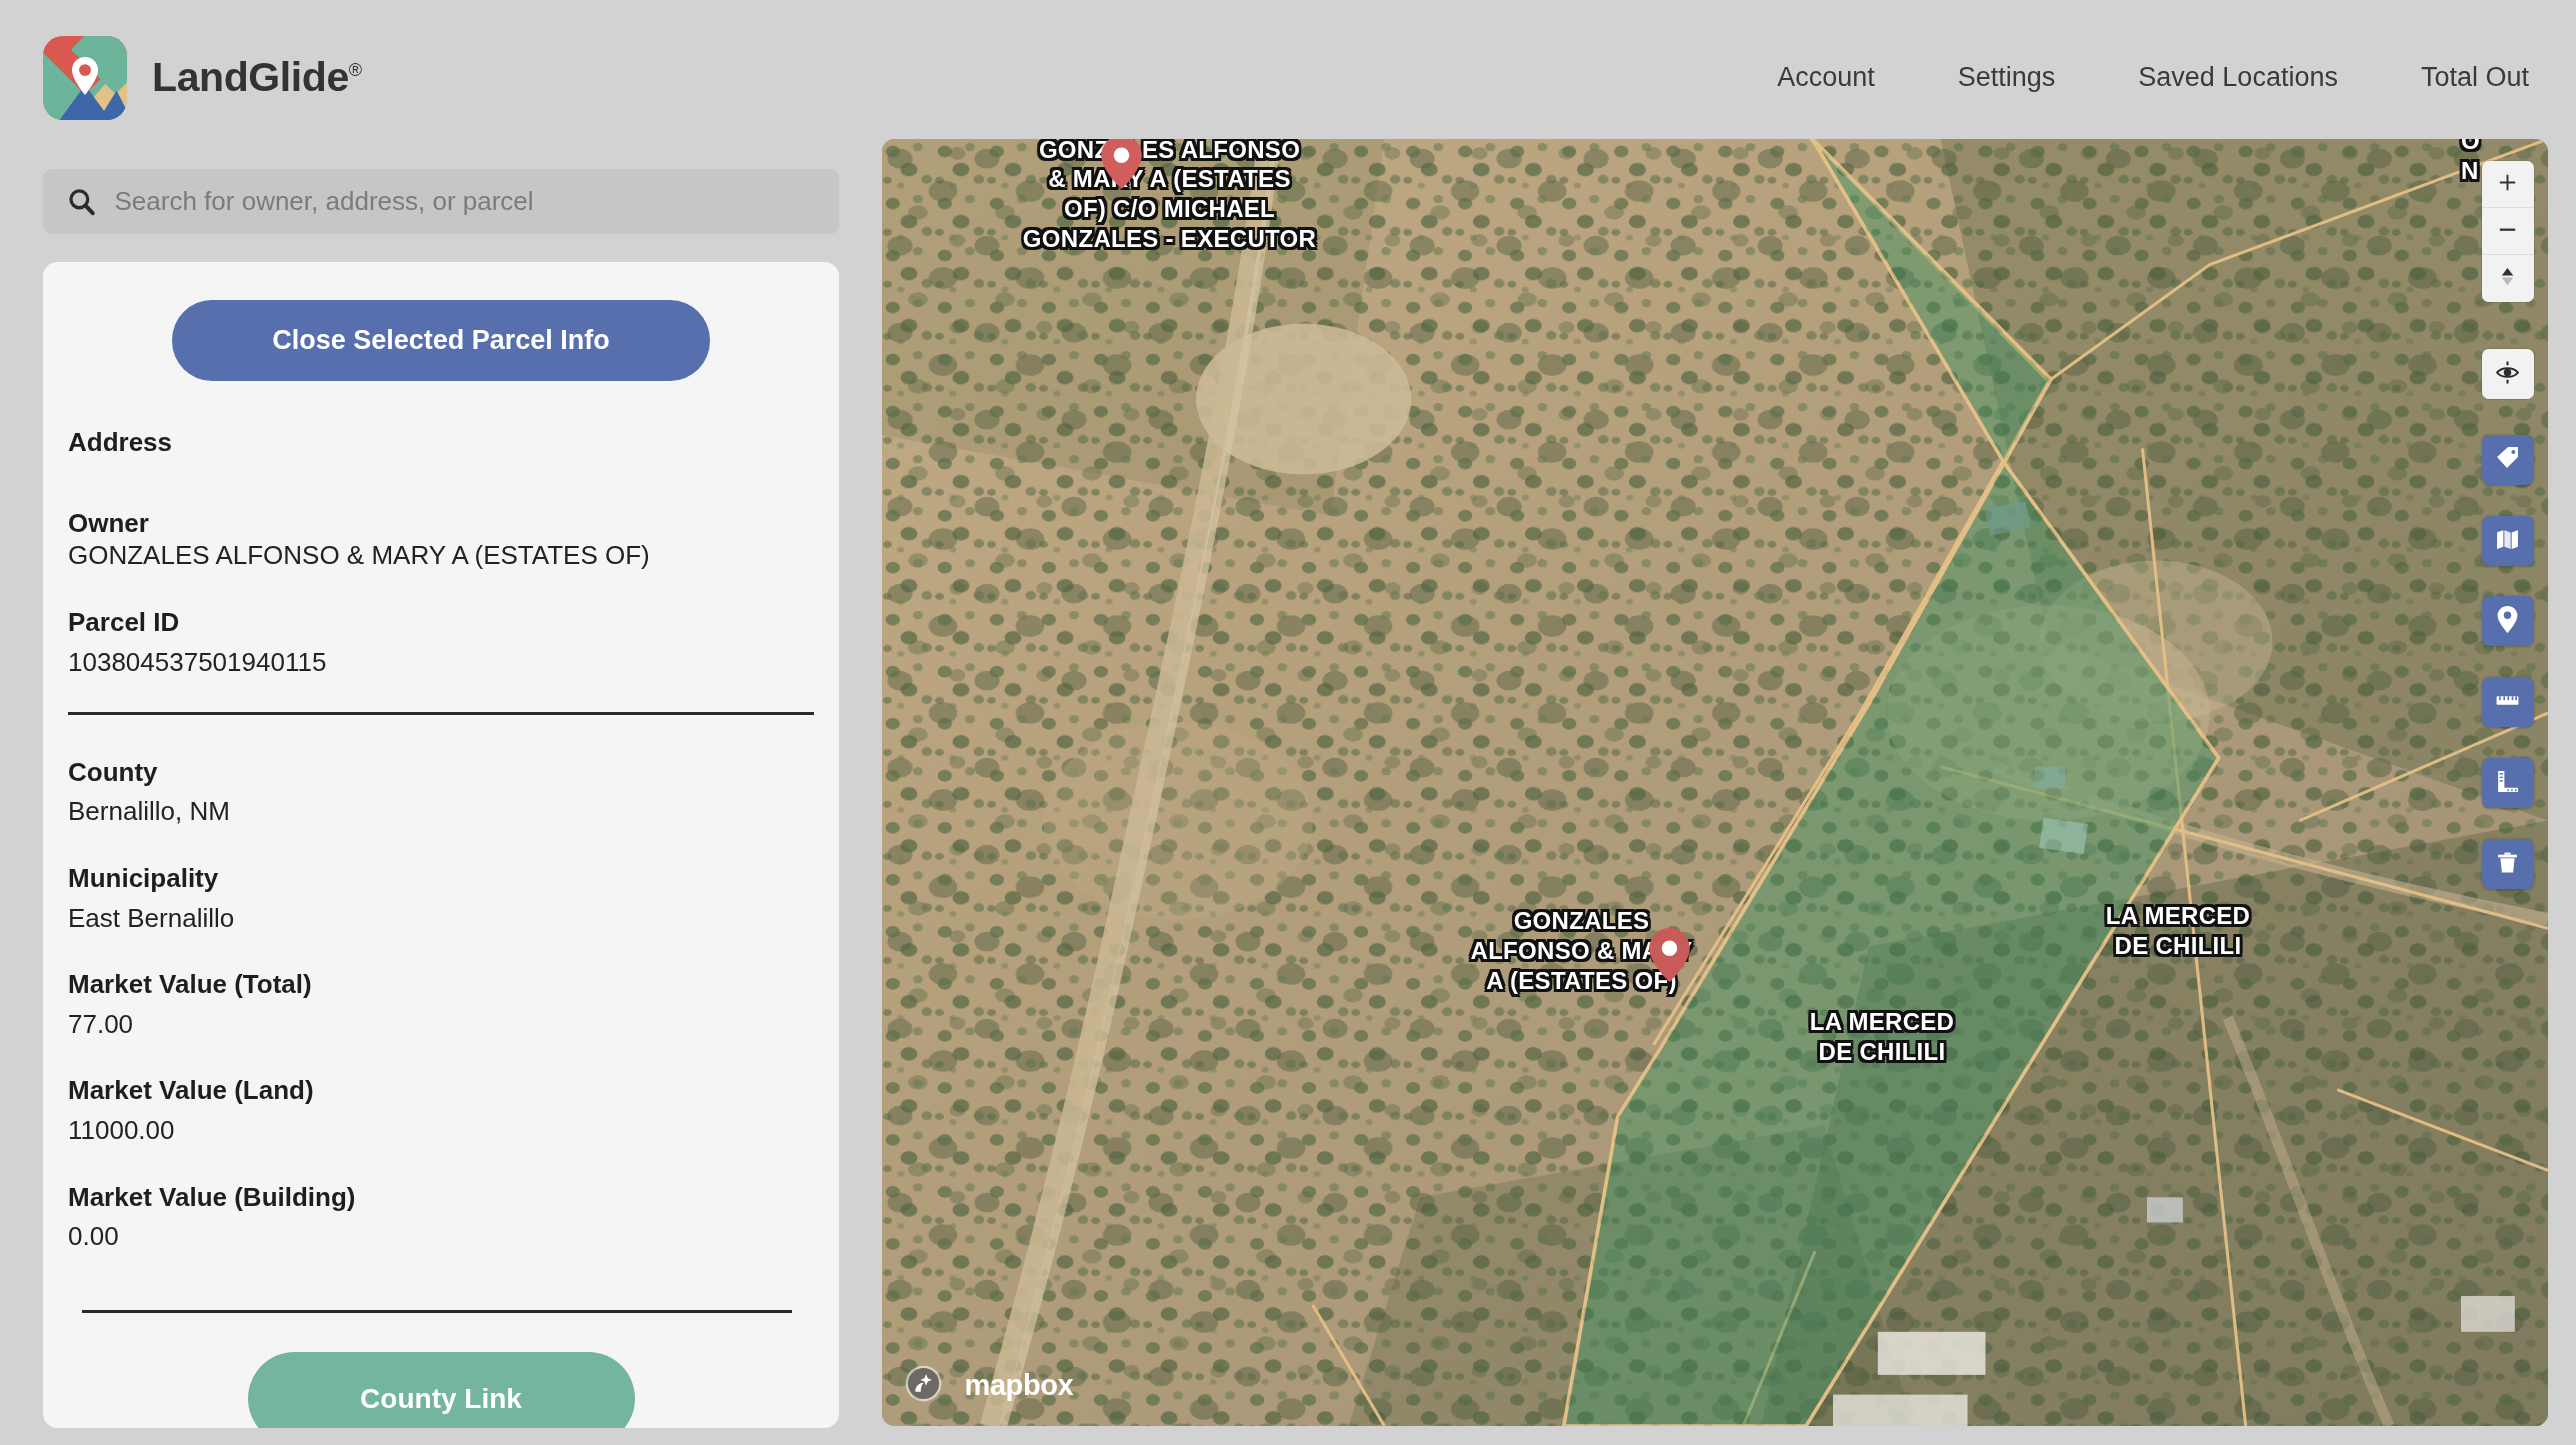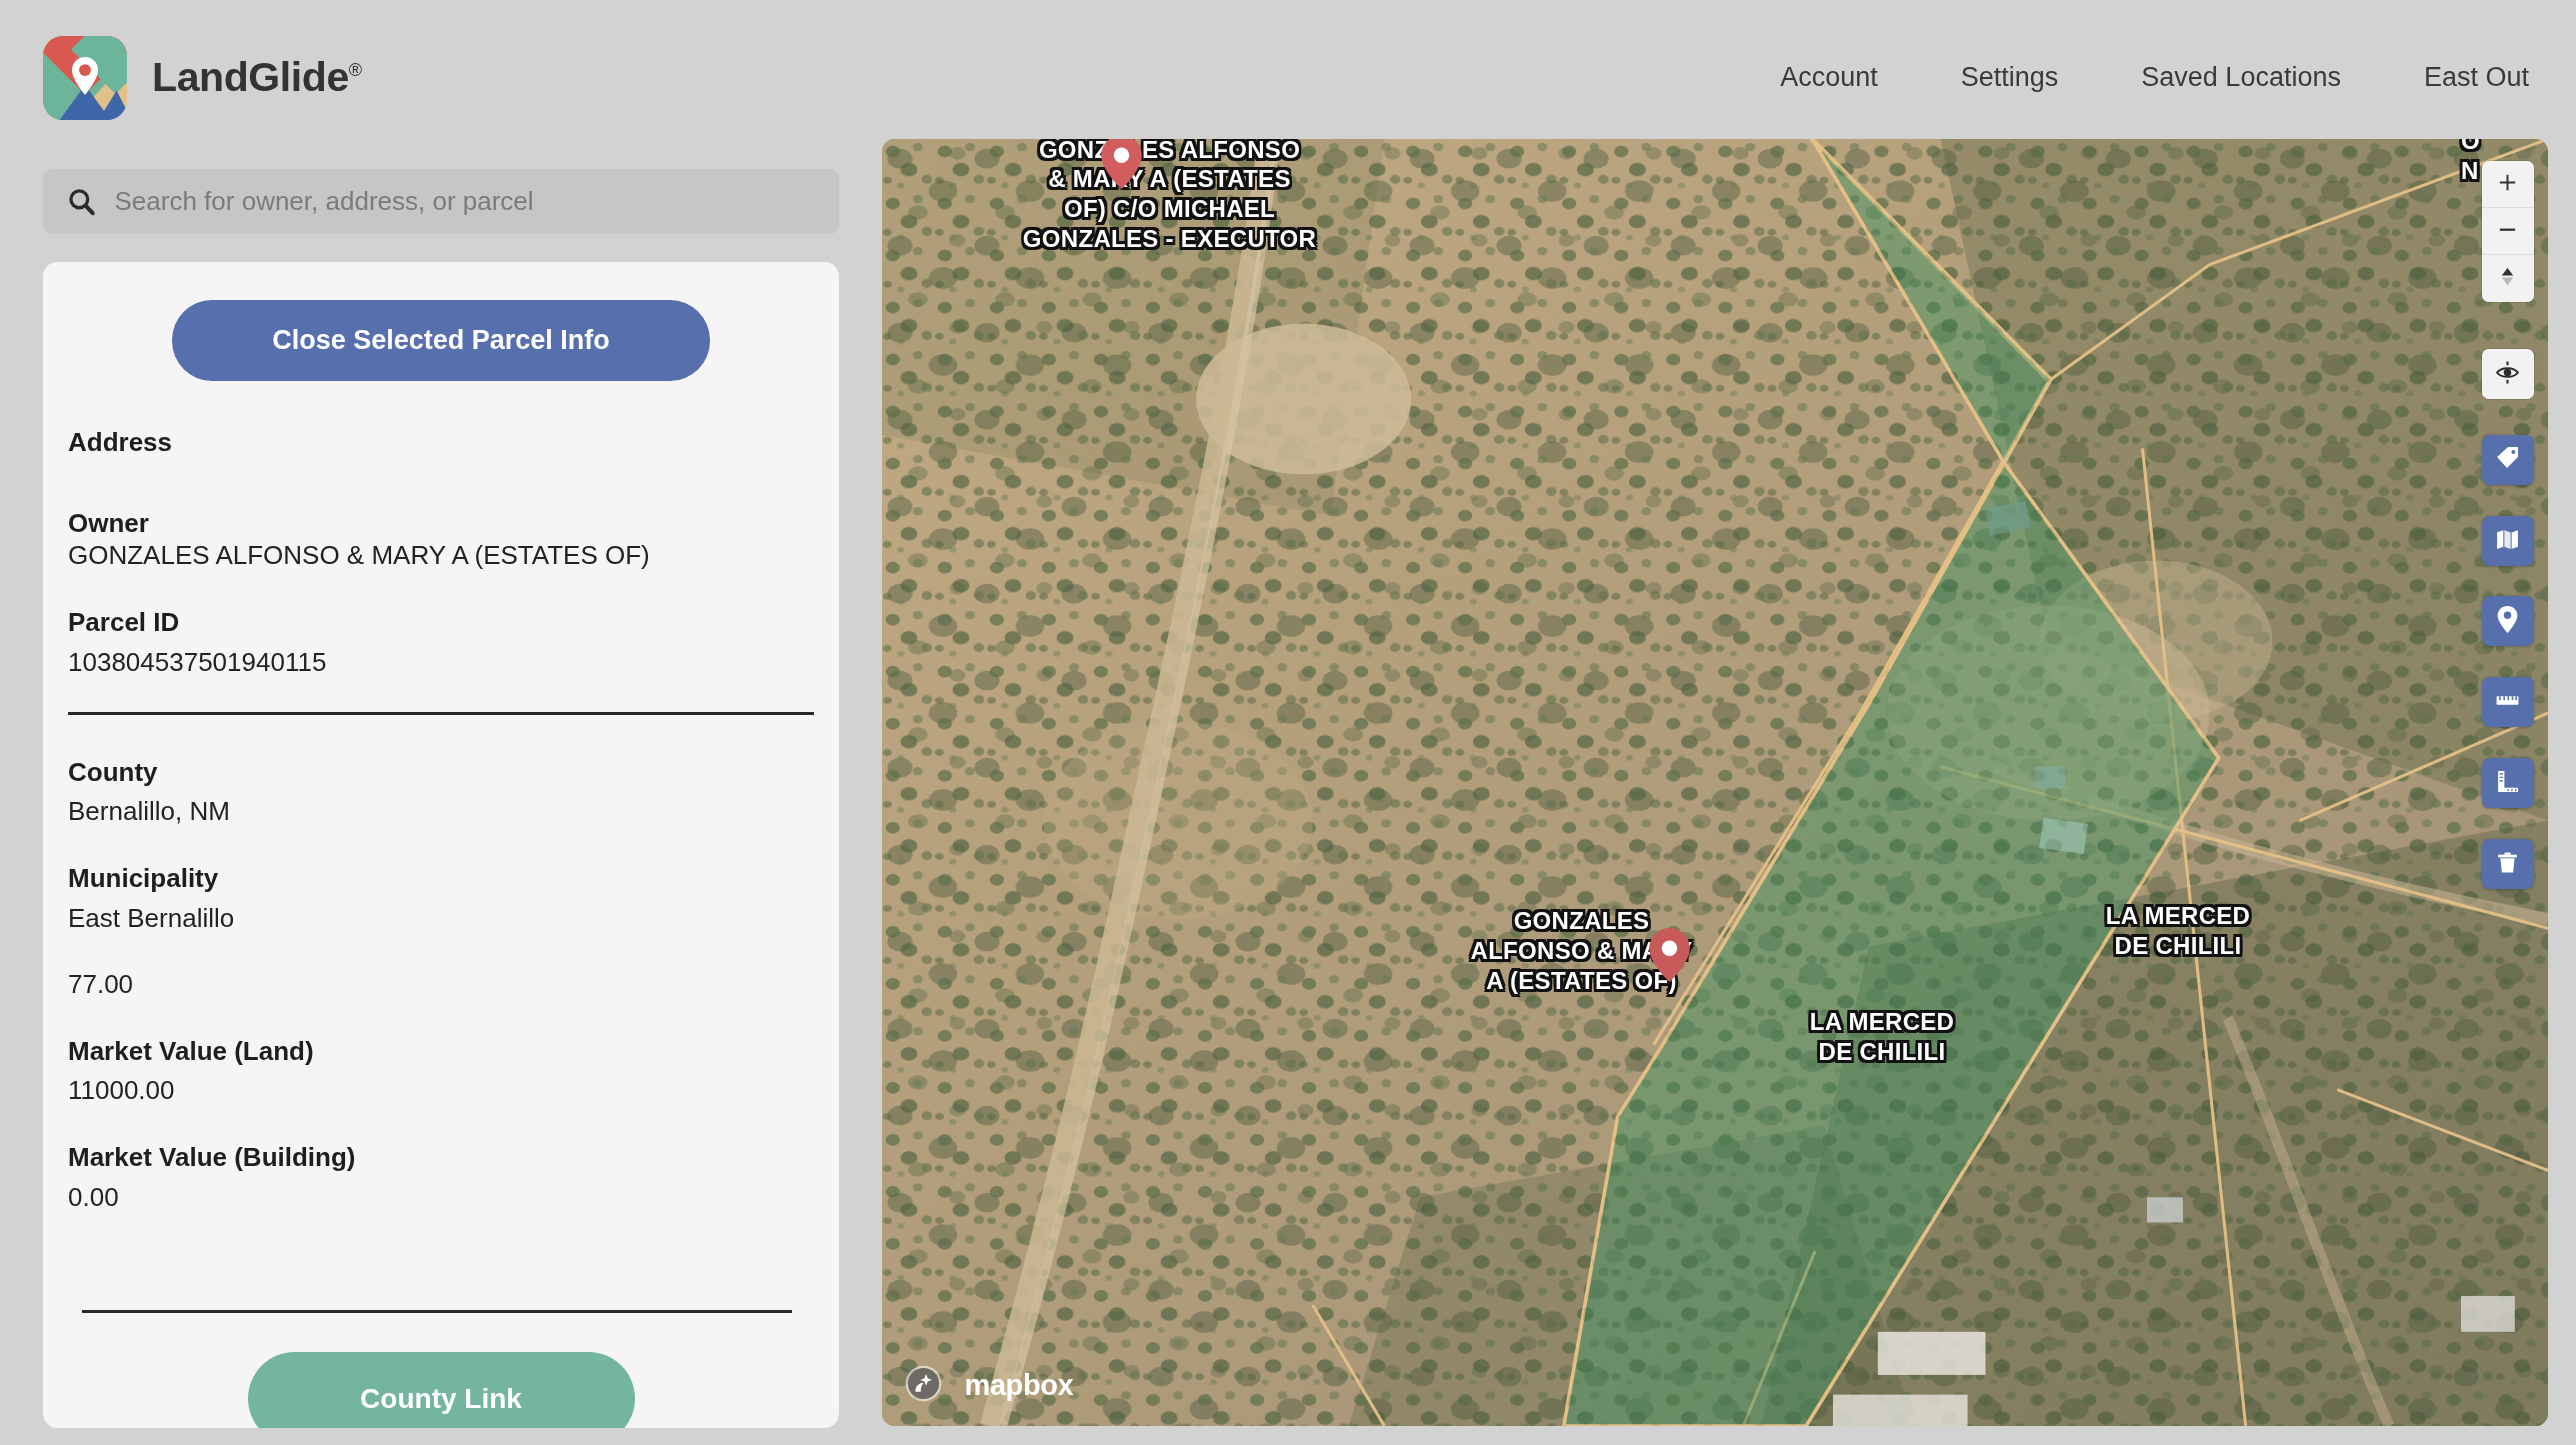--- a/index.html
+++ b/index.html
@@ -189,21 +189,21 @@
       </div>
     </div>
     <div class="brand-name">
       <span>LandGlide</span><span class="brand-reg">®</span>
     </div>
   </div>
   <nav class="nav">
     <a href="#">Account</a>
     <a href="#">Settings</a>
     <a href="#">Saved Locations</a>
-    <a href="#">East Out</a>
+    <a href="#">Total Out</a>
   </nav>
 </div>
 
 <div class="search-wrap">
   <span class="search-icon">
     <svg viewBox="0 0 24 24" width="30.5" height="30.5">
       <circle cx="10.5" cy="10.5" r="6.6" fill="none" stroke="#2b2b2b" stroke-width="2.6"></circle>
       <line x1="15.4" y1="15.4" x2="21" y2="21.4" stroke="#2b2b2b" stroke-width="3.2" stroke-linecap="round"></line>
     </svg>
   </span>
@@ -236,20 +236,21 @@
       <div class="field-label">County</div>
       <div class="field-value">Bernalillo, NM</div>
     </div>
 
     <div class="field">
       <div class="field-label">Municipality</div>
       <div class="field-value">East Bernalillo</div>
     </div>
 
     <div class="field">
+      <div class="field-label">Market Value (Total)</div>
       <div class="field-value">77.00</div>
     </div>
 
     <div class="field">
       <div class="field-label">Market Value (Land)</div>
       <div class="field-value">11000.00</div>
     </div>
 
     <div class="field">
       <div class="field-label">Market Value (Building)</div>

